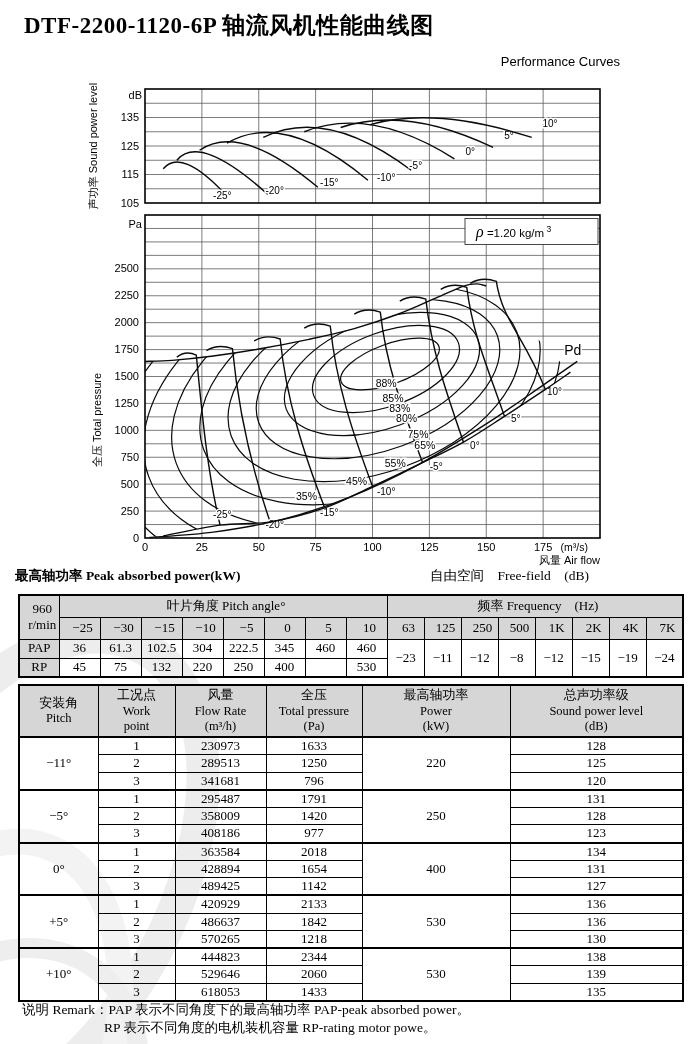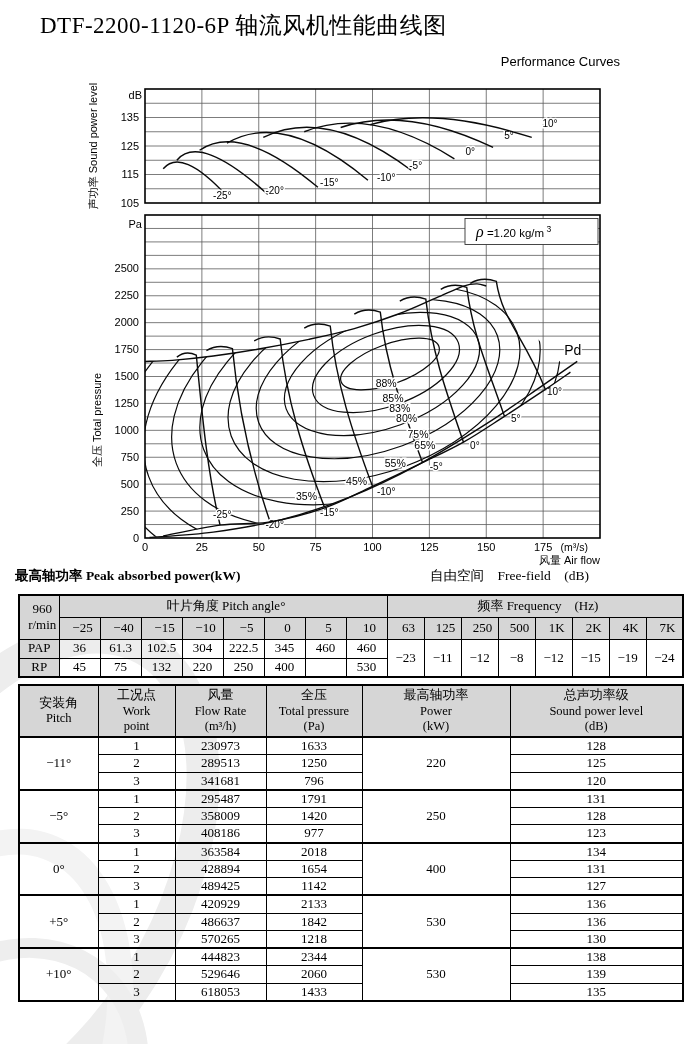--- a/index.html
+++ b/index.html
@@ -2,21 +2,21 @@
 <html><head>
 <meta charset="utf-8">
 <style>
   * { box-sizing: border-box; margin:0; padding:0; }
   html,body { width:700px; height:1044px; background:#fff; overflow:hidden; position:relative;
               font-family:"Liberation Serif", serif; color:#000; }
   .wm { position:absolute; border-radius:50%; z-index:0; }
   .wm1 { left:-150px; top:600px; width:340px; height:560px; border:34px solid #ededed; transform:rotate(28deg); }
   .wm2 { left:-180px; top:820px; width:300px; height:480px; border:26px solid #f3f3f3; transform:rotate(20deg); }
   .wm3 { left:-120px; top:930px; width:260px; height:300px; border:20px solid #eeeeee; transform:rotate(40deg); }
-  #title { position:absolute; left:40px; top:10px; font-size:23px; font-weight:normal; z-index:3; letter-spacing:0.5px; }
+  #title { position:absolute; left:24px; top:10px; font-size:23px; font-weight:bold; z-index:3; letter-spacing:0.5px; }
   #perf  { position:absolute; left:420px; top:54px; width:200px; text-align:right;
            font-family:"Liberation Sans", sans-serif; font-size:13px; z-index:3; }
   #charts { position:absolute; left:0; top:0; z-index:2; }
   #noteL { position:absolute; left:15px; top:567px; font-size:13.5px; z-index:3;font-weight:bold; }
   #noteR { position:absolute; left:430px; top:567px; font-size:13.5px; z-index:3; }
   table { border-collapse:collapse; table-layout:fixed; position:absolute; left:18px; z-index:3;
           background:transparent; }
   #t1 { top:594px; width:664px; border:2.5px solid #000; }
   #t2 { top:684px; width:664px; border:2.5px solid #000; }
   td { border:1px solid #000; text-align:center; vertical-align:middle;
@@ -213,21 +213,21 @@
       <tr class="r1">
         <td rowspan="2" class="hdr">
           <div>960</div>
           <div>r/min</div>
         </td>
         <td colspan="8" class="hdr">叶片角度 Pitch angle°</td>
         <td colspan="8" class="hdr">频率 Frequency　(Hz)</td>
       </tr>
       <tr class="r2">
         <td class="hdr">−25</td>
-        <td class="hdr">−40</td>
+        <td class="hdr">−30</td>
         <td class="hdr">−15</td>
         <td class="hdr">−10</td>
         <td class="hdr">−5</td>
         <td class="hdr">0</td>
         <td class="hdr">5</td>
         <td class="hdr">10</td>
         <td class="hdr">63</td>
         <td class="hdr">125</td>
         <td class="hdr">250</td>
         <td class="hdr">500</td>
@@ -406,13 +406,15 @@
       <tr>
         <td>3</td>
         <td>618053</td>
         <td>1433</td>
         <td>135</td>
       </tr>
     </tbody>
   </table>
 
 <div id="remark">
+  <div>说明 Remark：PAP 表示不同角度下的最高轴功率 PAP-peak absorbed power。</div>
+  <div class="l2">RP 表示不同角度的电机装机容量 RP-rating motor powe。</div>
 </div>
 
 </body></html>

